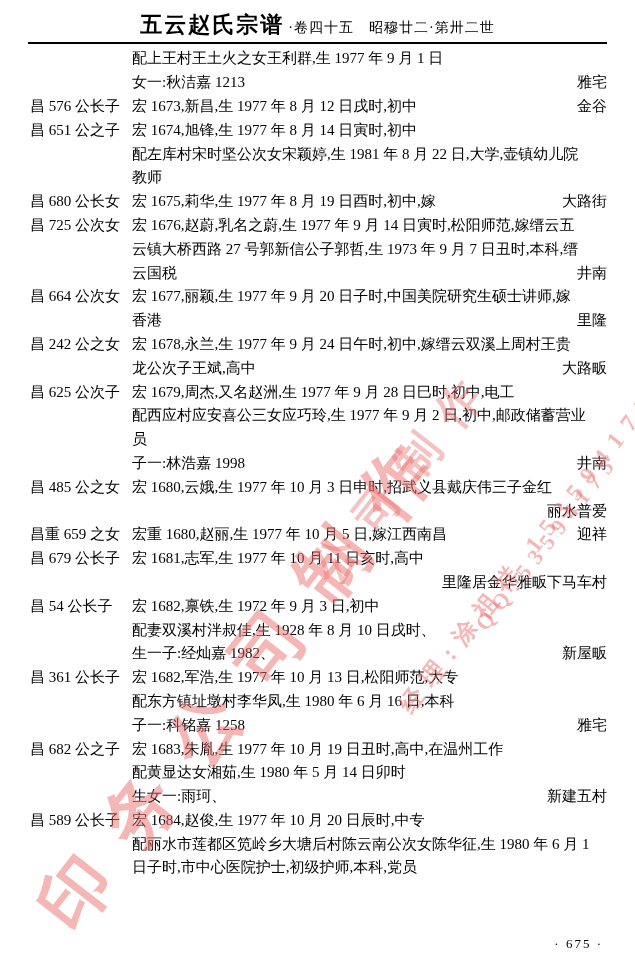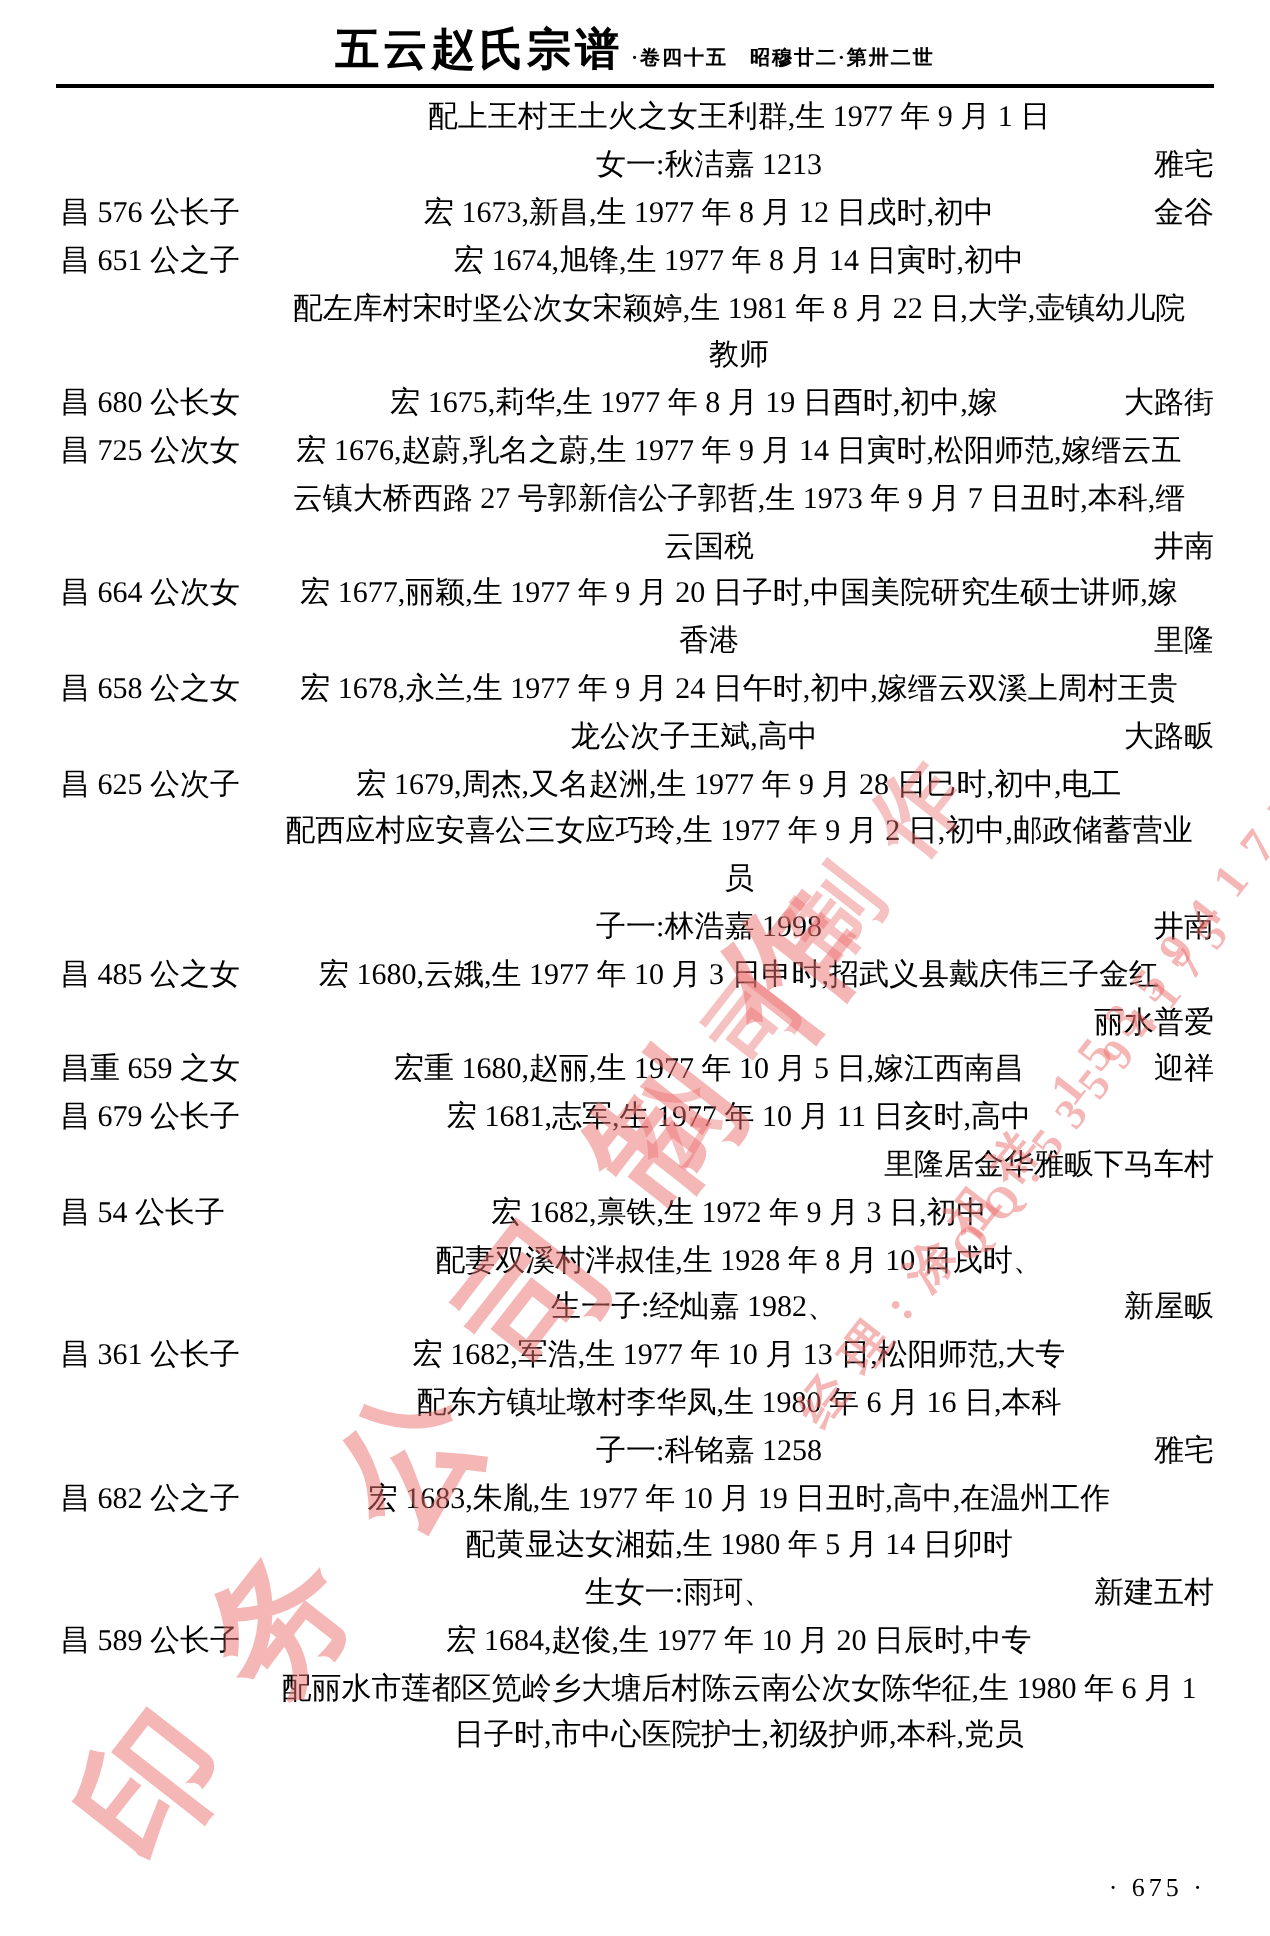--- a/index.html
+++ b/index.html
@@ -4,27 +4,27 @@
 <style>
   html,body{margin:0;padding:0;}
   body{
     width:635px;height:968px;background:#ffffff;position:relative;overflow:hidden;
     font-family:"Liberation Serif","DejaVu Serif",serif;color:#000;
   }
   .page{position:absolute;inset:0;}
   
   .header{position:absolute;top:10px;left:0;width:635px;text-align:center;white-space:nowrap;}
   .title-main{font-size:22px;font-weight:bold;letter-spacing:2px;}
-  .title-sub{font-size:10px;font-weight:bold;letter-spacing:1px;}
+  .title-sub{font-size:14px;font-weight:normal;letter-spacing:1px;}
   .rule{position:absolute;top:42px;left:28px;width:579px;border-top:2px solid #000;}
   
   .rows{position:absolute;top:47px;left:30px;width:577px;}
   .row{display:flex;height:23.8px;align-items:center;font-size:15px;white-space:nowrap;}
   .lbl{width:102px;flex-shrink:0;overflow:hidden;}
-  .txt{flex:1;overflow:hidden;text-align:center;}
+  .txt{flex:1;overflow:hidden;}
   .plc{text-align:center;flex-shrink:0;}
   
   .pageno{position:absolute;right:32px;bottom:16px;font-size:13px;letter-spacing:2px;margin-left:21px;}
   
   .wm{position:absolute;color:rgba(236,110,110,0.5);font-weight:bold;pointer-events:none;
       transform-origin:0 0;white-space:nowrap;z-index:5;}
   .wm-big{font-size:70px;letter-spacing:34px;transform:rotate(-52deg);left:18px;top:892px;}
   .wm-big2{font-size:44px;letter-spacing:22px;transform:rotate(-52deg);left:300px;top:560px;opacity:.85;}
   .wm-small{font-size:24px;letter-spacing:10px;transform:rotate(-52deg);left:392px;top:700px;}
   .wm-small2{font-size:22px;letter-spacing:8px;transform:rotate(-52deg);left:470px;top:620px;}
@@ -96,21 +96,21 @@
         <span class="lbl">昌 664 公次女</span>
         <span class="txt">宏 1677,丽颖,生 1977 年 9 月 20 日子时,中国美院研究生硕士讲师,嫁</span>
         <span class="plc"></span>
       </div>
       <div class="row">
         <span class="lbl"></span>
         <span class="txt">香港</span>
         <span class="plc">里隆</span>
       </div>
       <div class="row">
-        <span class="lbl">昌 658 公之女</span>
+        <span class="lbl">昌 242 公之女</span>
         <span class="txt">宏 1678,永兰,生 1977 年 9 月 24 日午时,初中,嫁缙云双溪上周村王贵</span>
         <span class="plc"></span>
       </div>
       <div class="row">
         <span class="lbl"></span>
         <span class="txt">龙公次子王斌,高中</span>
         <span class="plc">大路畈</span>
       </div>
       <div class="row">
         <span class="lbl">昌 625 公次子</span>

